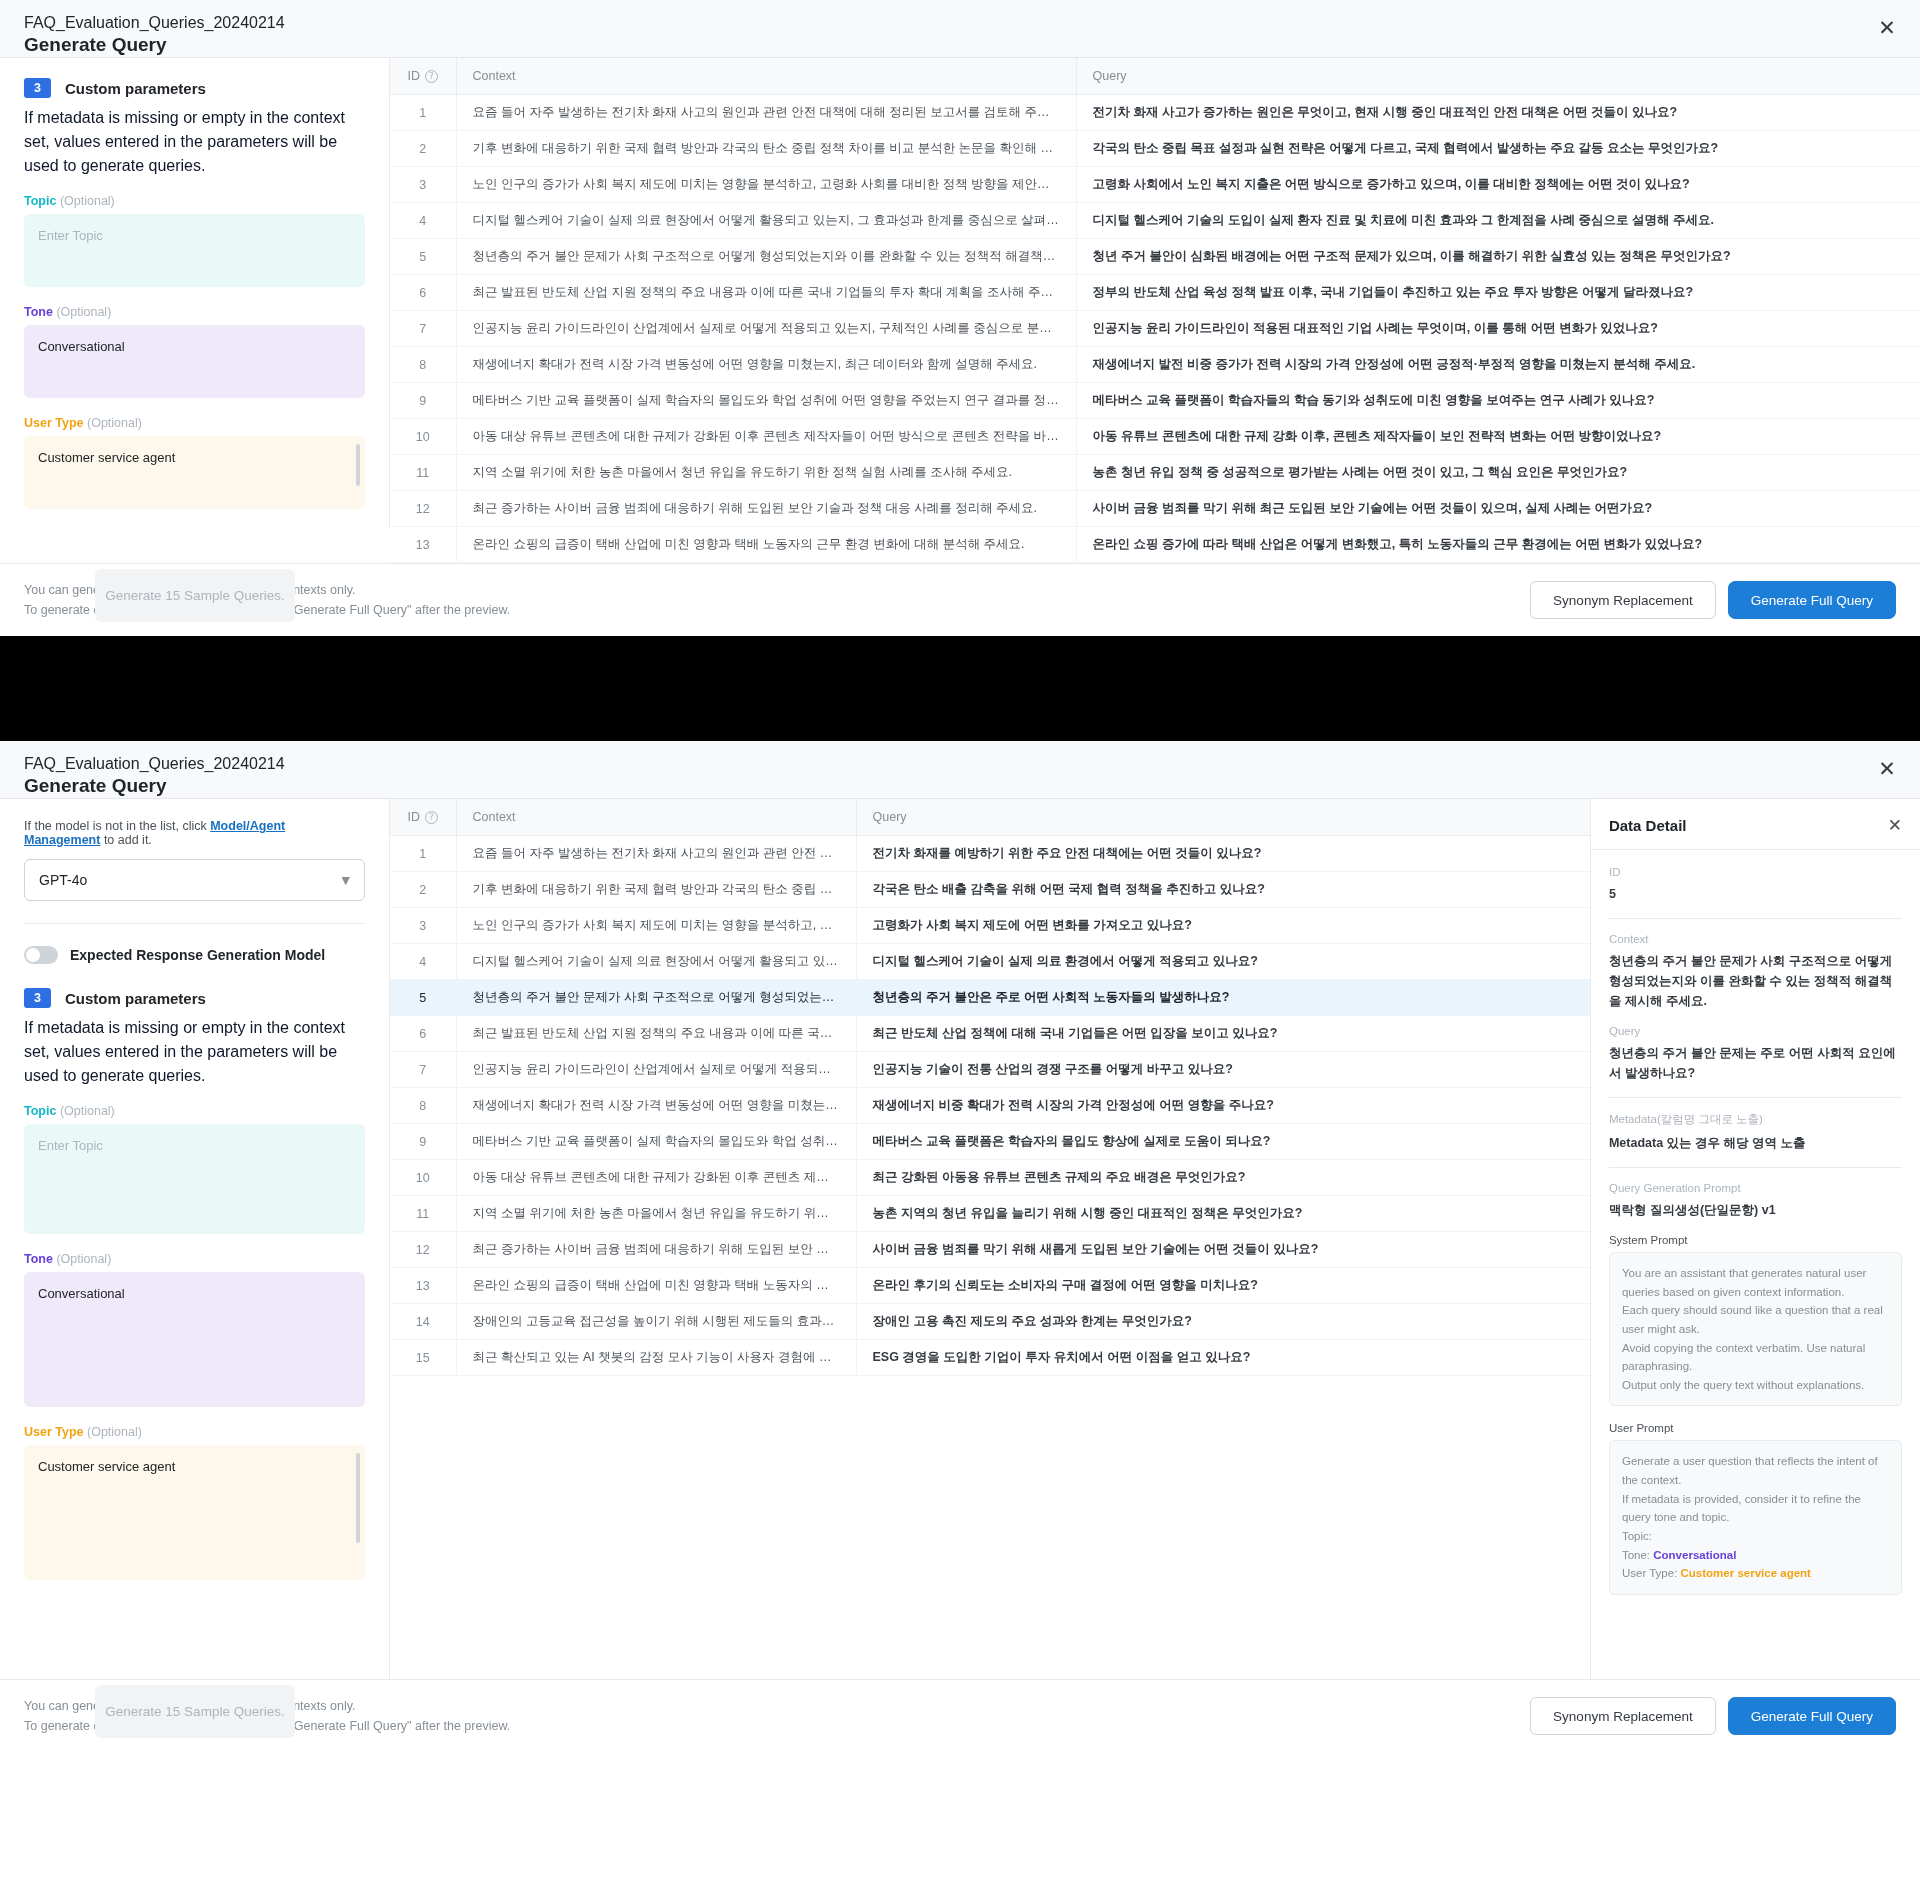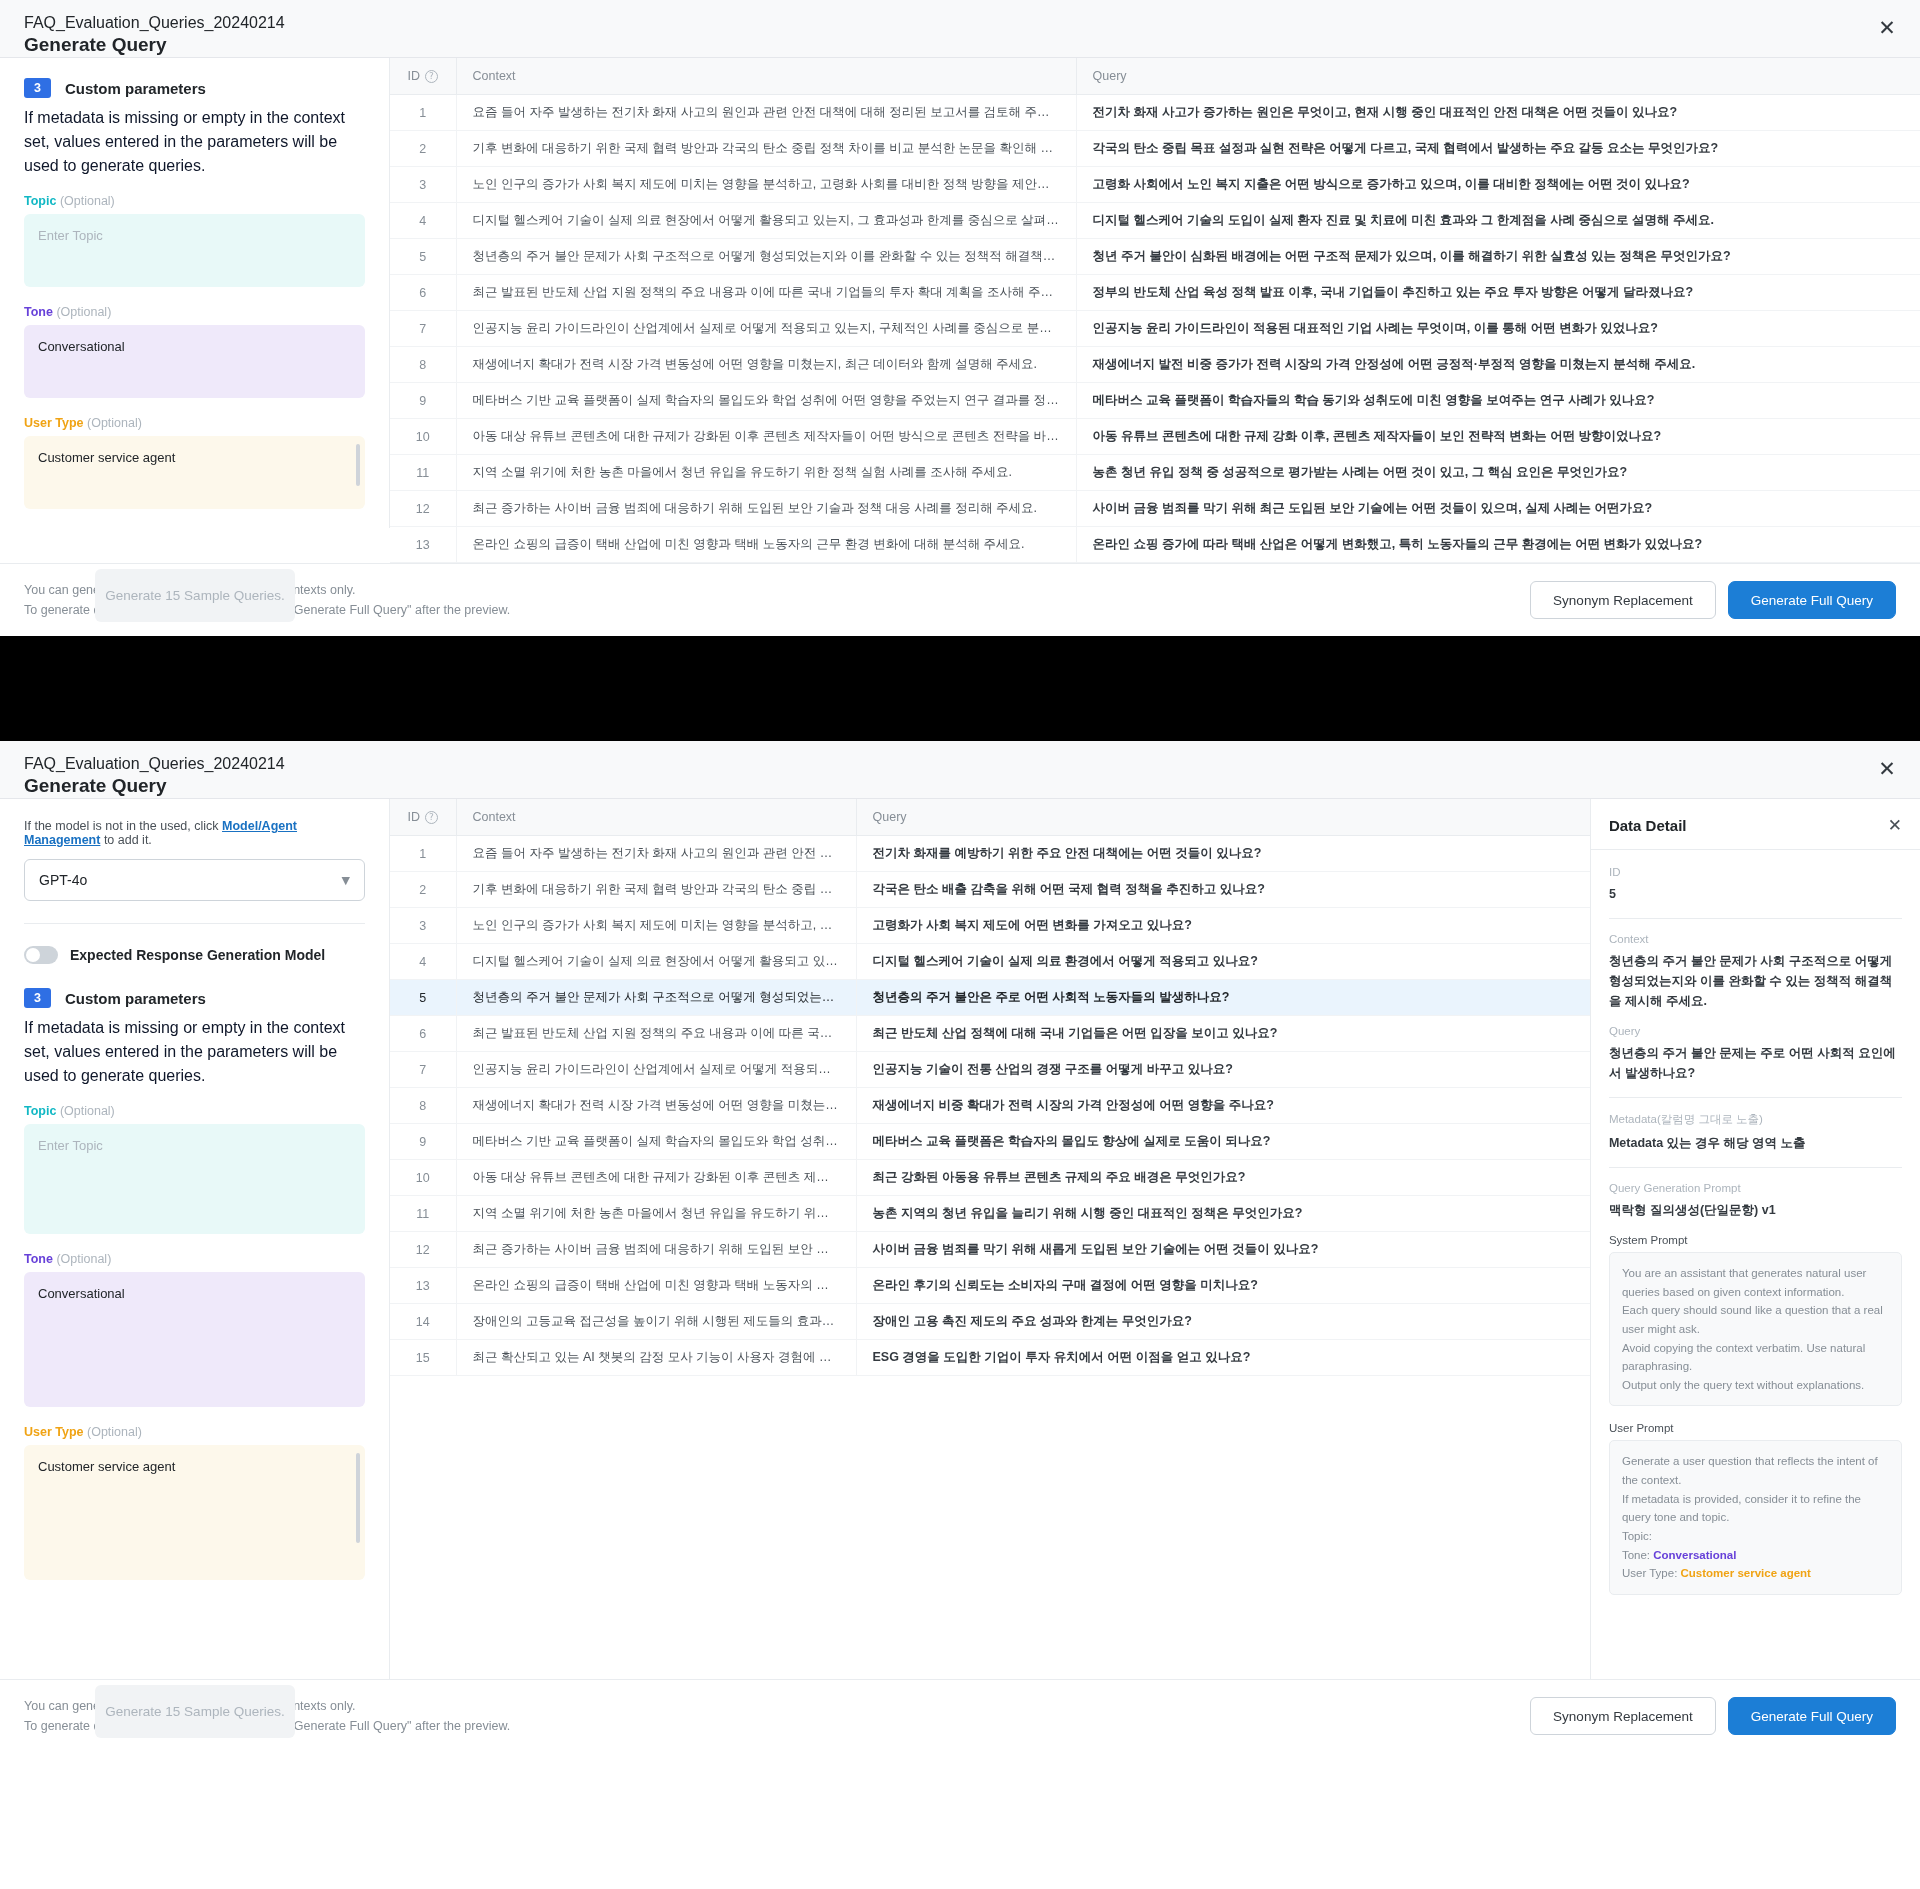--- a/index.html
+++ b/index.html
@@ -307,21 +307,21 @@
 <div class="panel">
   <div class="modal-header">
     <div>FAQ_Evaluation_Queries_20240214</div>
     <div class="modal-title">Generate Query</div>
     <div class="close-icon">✕</div>
   </div>
 
   <div class="modal-body">
     <div class="left-pane" style="height:880px;">
       <div class="model-hint">
-        <span>If the model is not in the used, click </span><a href="#">Model/Agent Management</a><span> to add it.</span>
+        <span>If the model is not in the list, click </span><a href="#">Model/Agent Management</a><span> to add it.</span>
       </div>
       <div class="select-box">
         <span>GPT-4o</span>
         <span class="chev">▼</span>
       </div>
       <div class="divider-h"></div>
       <div class="toggle-row">
         <span class="toggle"></span>
         <span class="toggle-label">Expected Response Generation Model</span>
       </div>

